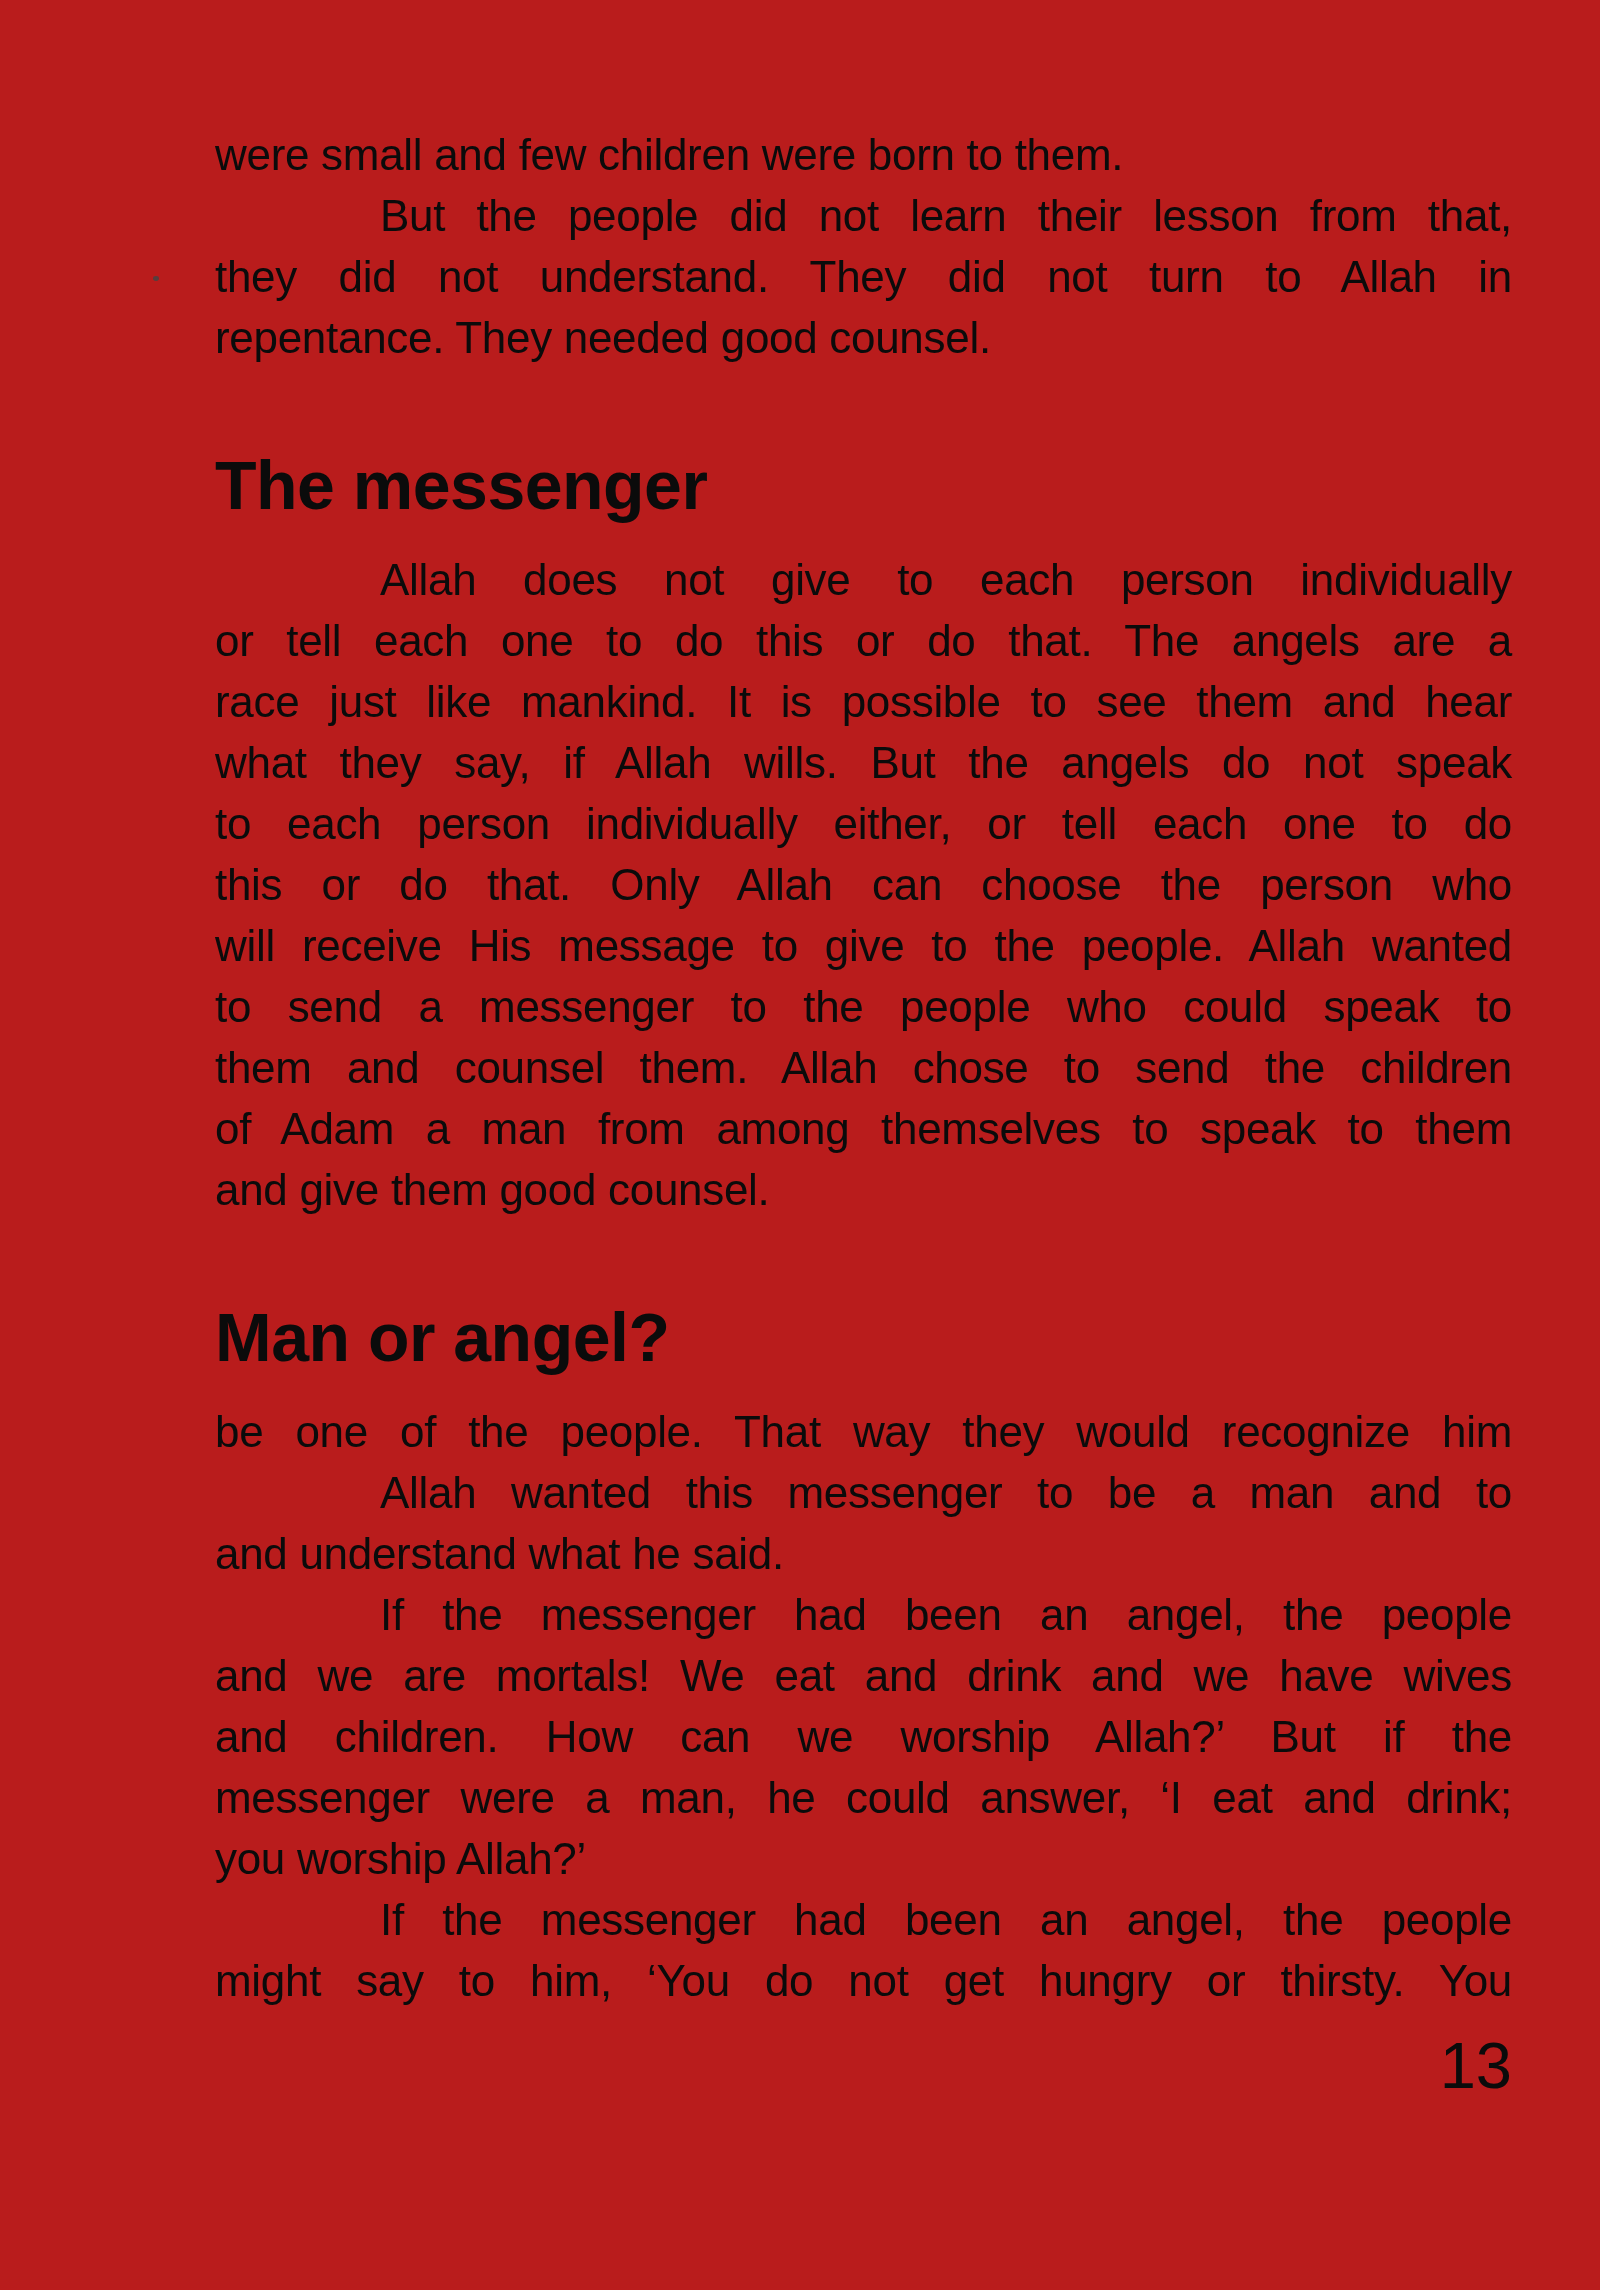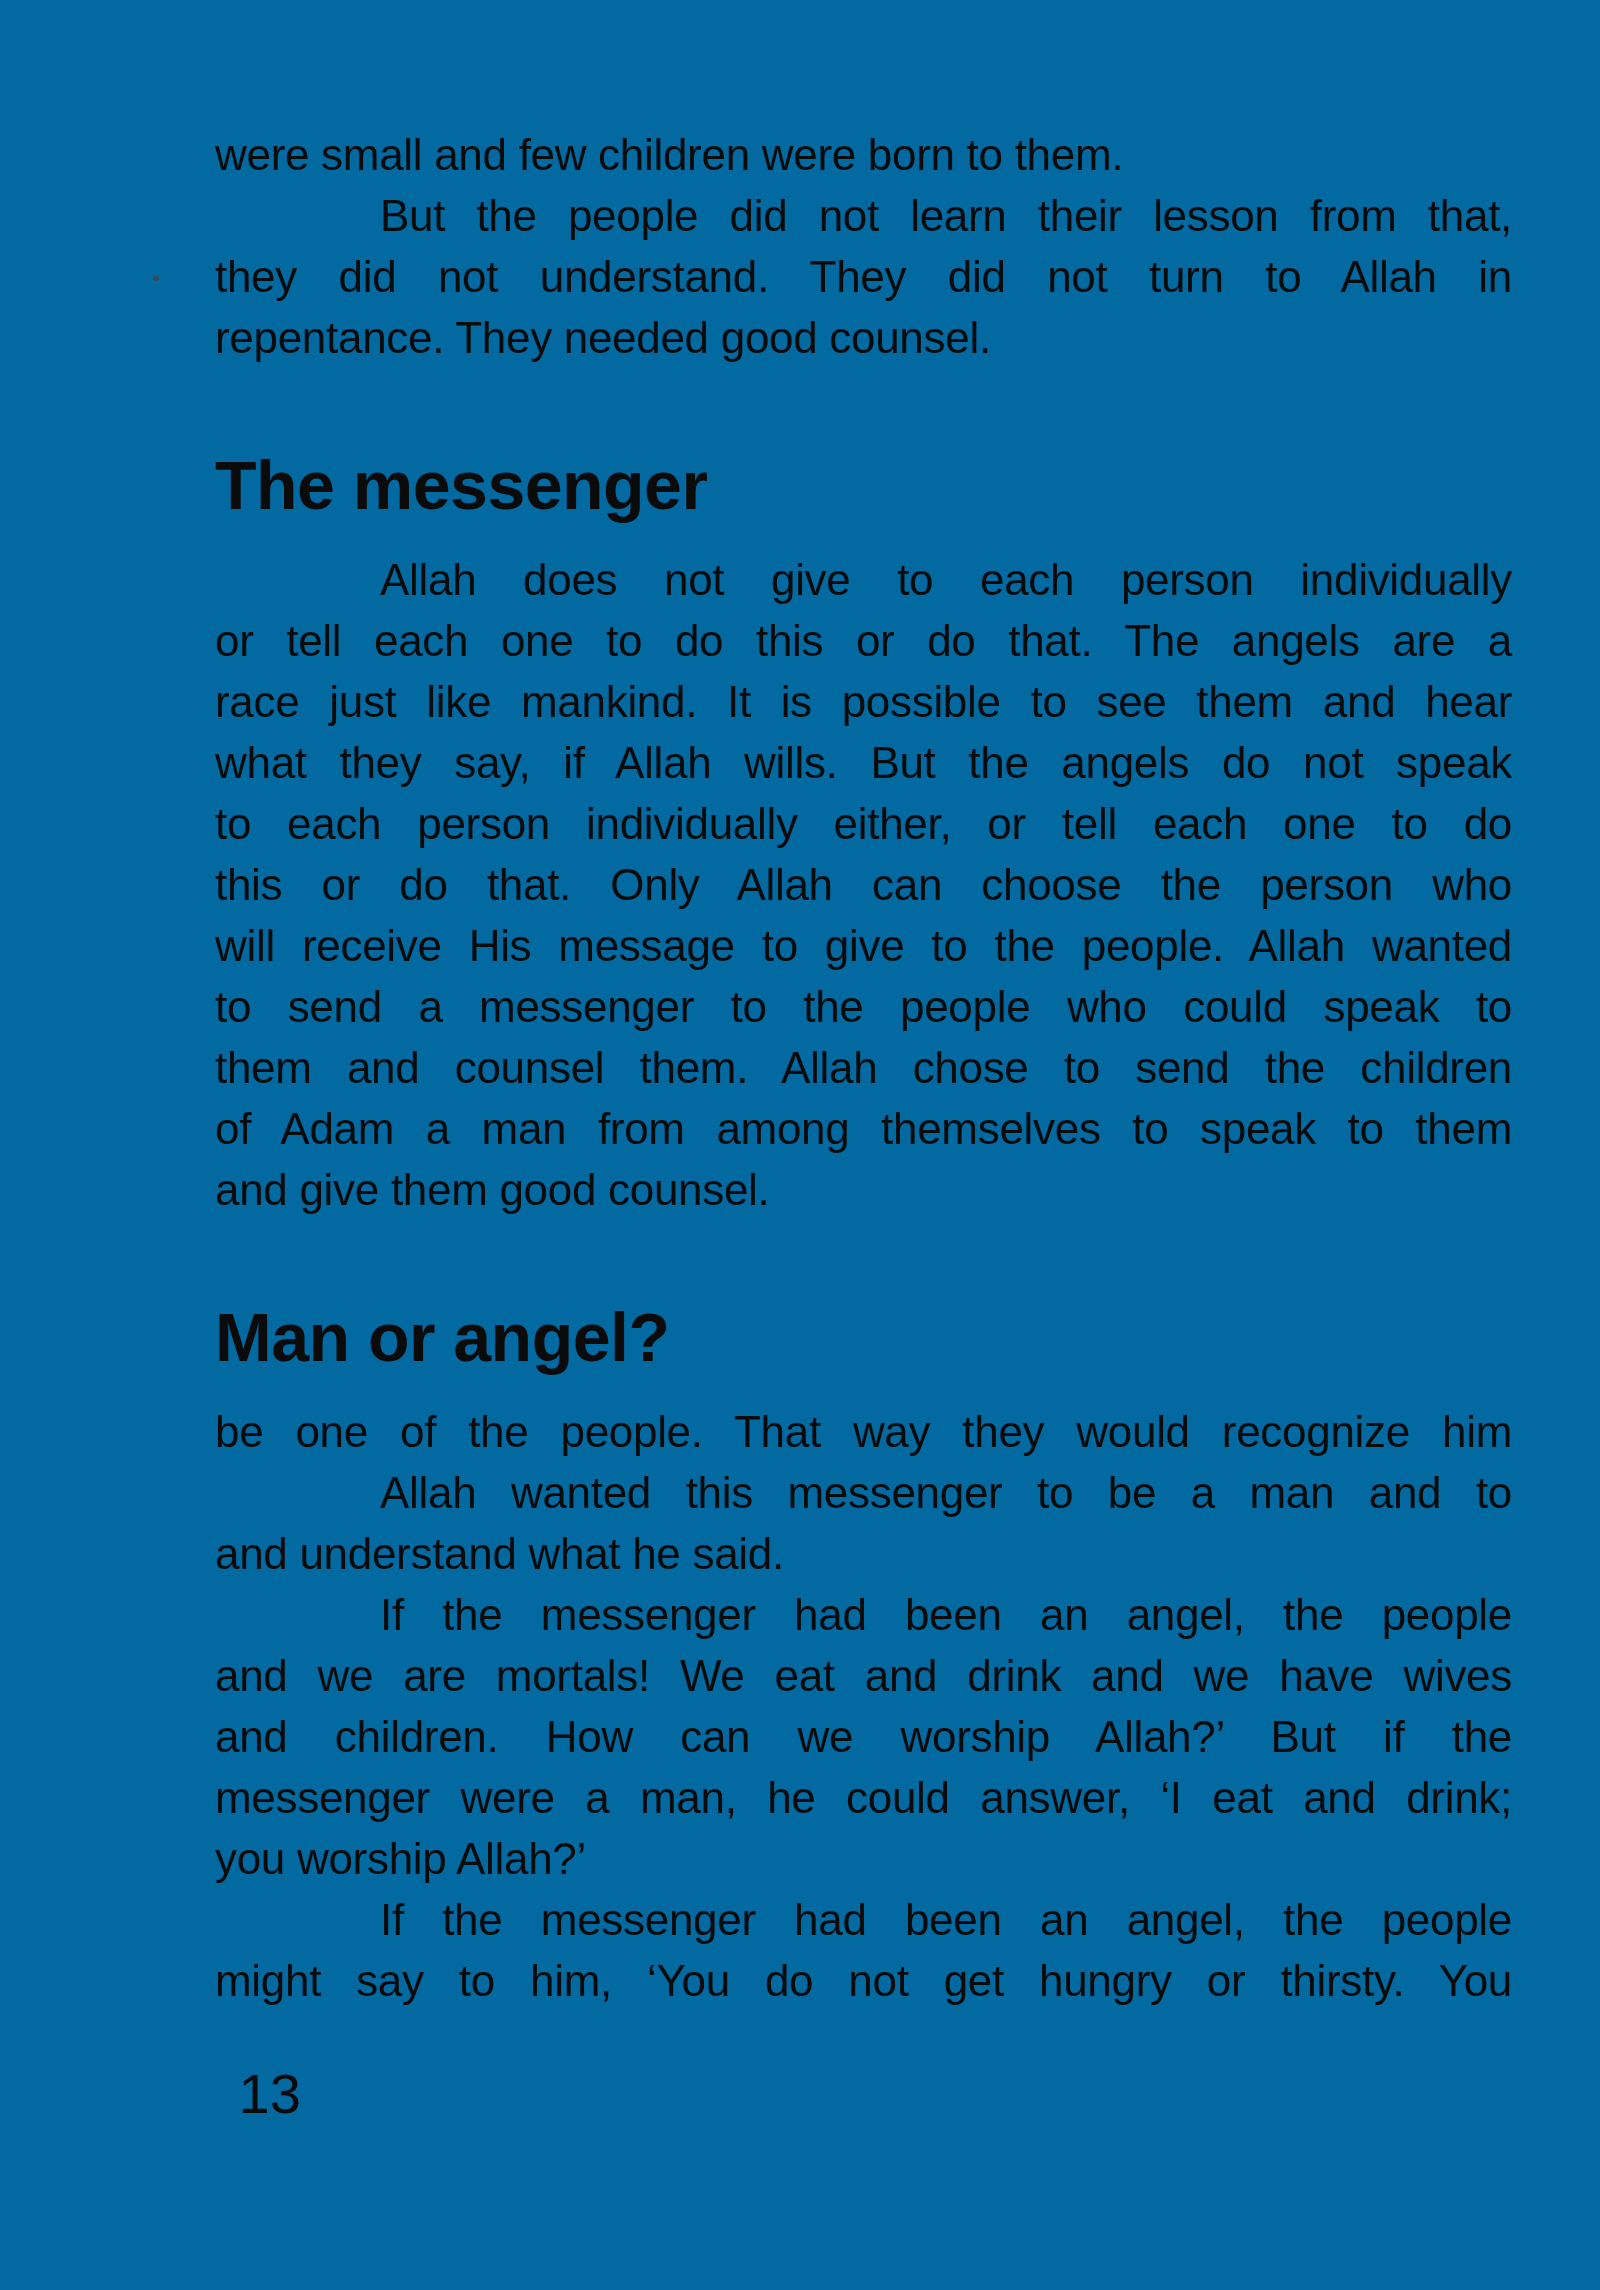--- a/index.html
+++ b/index.html
@@ -4,21 +4,21 @@
 <style>
   html, body {
     margin: 0;
     padding: 0;
     background: #ffffff;
   }
   #page {
     position: relative;
     width: 1601px;
     height: 2290px;
-    background: #0369a1;
+    background: #b91c1c;
     overflow: hidden;
     font-family: "Liberation Sans", "DejaVu Sans", sans-serif;
     color: #0b0b0b;
   }
   #text-column {
     position: absolute;
     left: 215px;
     top: 124px;
     width: 1297px;
   }
@@ -40,25 +40,25 @@
   .heading {
     margin-top: 87px;
     margin-bottom: 33px;
     font-size: 68px;
     line-height: 61px;
     font-weight: bold;
     letter-spacing: -0.5px;
     text-align: left;
   }
   .pagenum {
-    margin-top: 52px;
+    margin-top: 24px;
     padding-left: 23.6px;
-    font-size: 56px;
+    font-size: 65px;
     line-height: 61px;
-    text-align: left;
+    text-align: right;
   }
   .speck {
     position: absolute;
     left: 153px;
     top: 276px;
     width: 5.9px;
     height: 4.9px;
     border-radius: 50%;
     background: #444444;
     opacity: 0.85;

